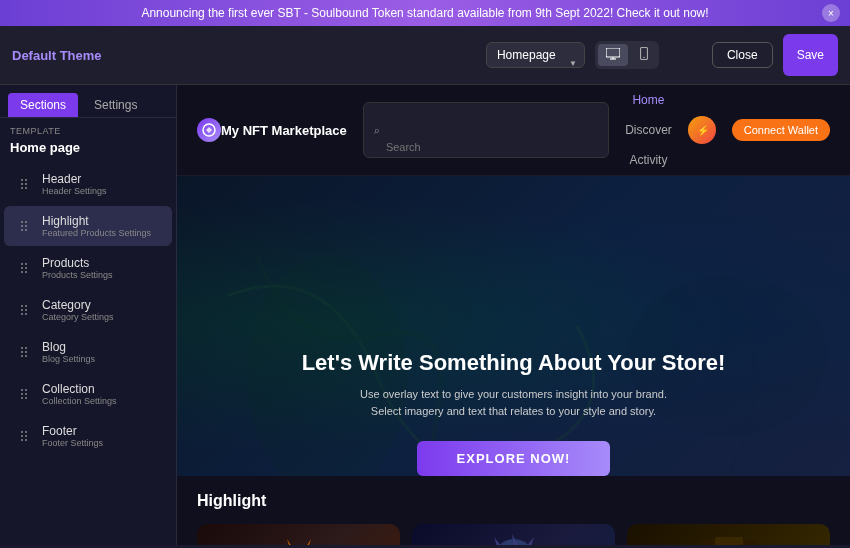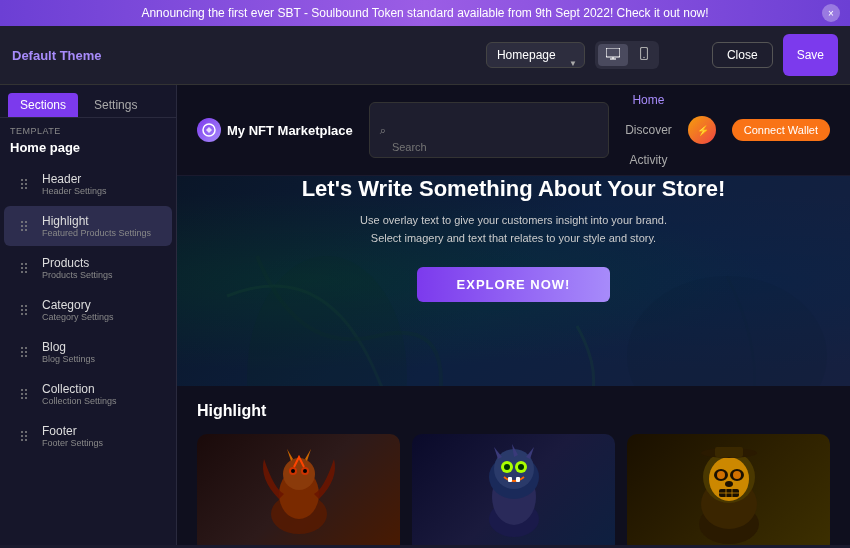--- a/index.html
+++ b/index.html
@@ -218,21 +218,20 @@
       background: #0f0f1e;
       display: flex;
       align-items: center;
       padding: 8px 20px;
       gap: 16px;
       border-bottom: 1px solid #1a1a2e;
     }
     .nft-logo-wrap {
       display: flex;
       align-items: center;
-      gap: 6px;
     }
     .nft-logo-icon {
       width: 24px;
       height: 24px;
       background: linear-gradient(135deg, #7c3aed, #a78bfa);
       border-radius: 50%;
       display: flex;
       align-items: center;
       justify-content: center;
       color: white;
@@ -297,25 +296,25 @@
       color: white;
       border-radius: 20px;
       padding: 5px 12px;
       font-size: 11px;
       cursor: pointer;
     }
 
     
     .hero-banner {
       position: relative;
-      height: 210px;
+      height: 300px;
       background: linear-gradient(135deg, #0a1628, #0d2040, #162040);
       overflow: hidden;
       display: flex;
-      align-items: flex-start;
+      align-items: flex-end;
       justify-content: center;
     }
     .hero-bg-art {
       position: absolute;
       inset: 0;
       background: 
         radial-gradient(ellipse at 20% 50%, rgba(0, 80, 40, 0.3) 0%, transparent 60%),
         radial-gradient(ellipse at 80% 50%, rgba(0, 40, 80, 0.3) 0%, transparent 60%);
     }
     .hero-content {

